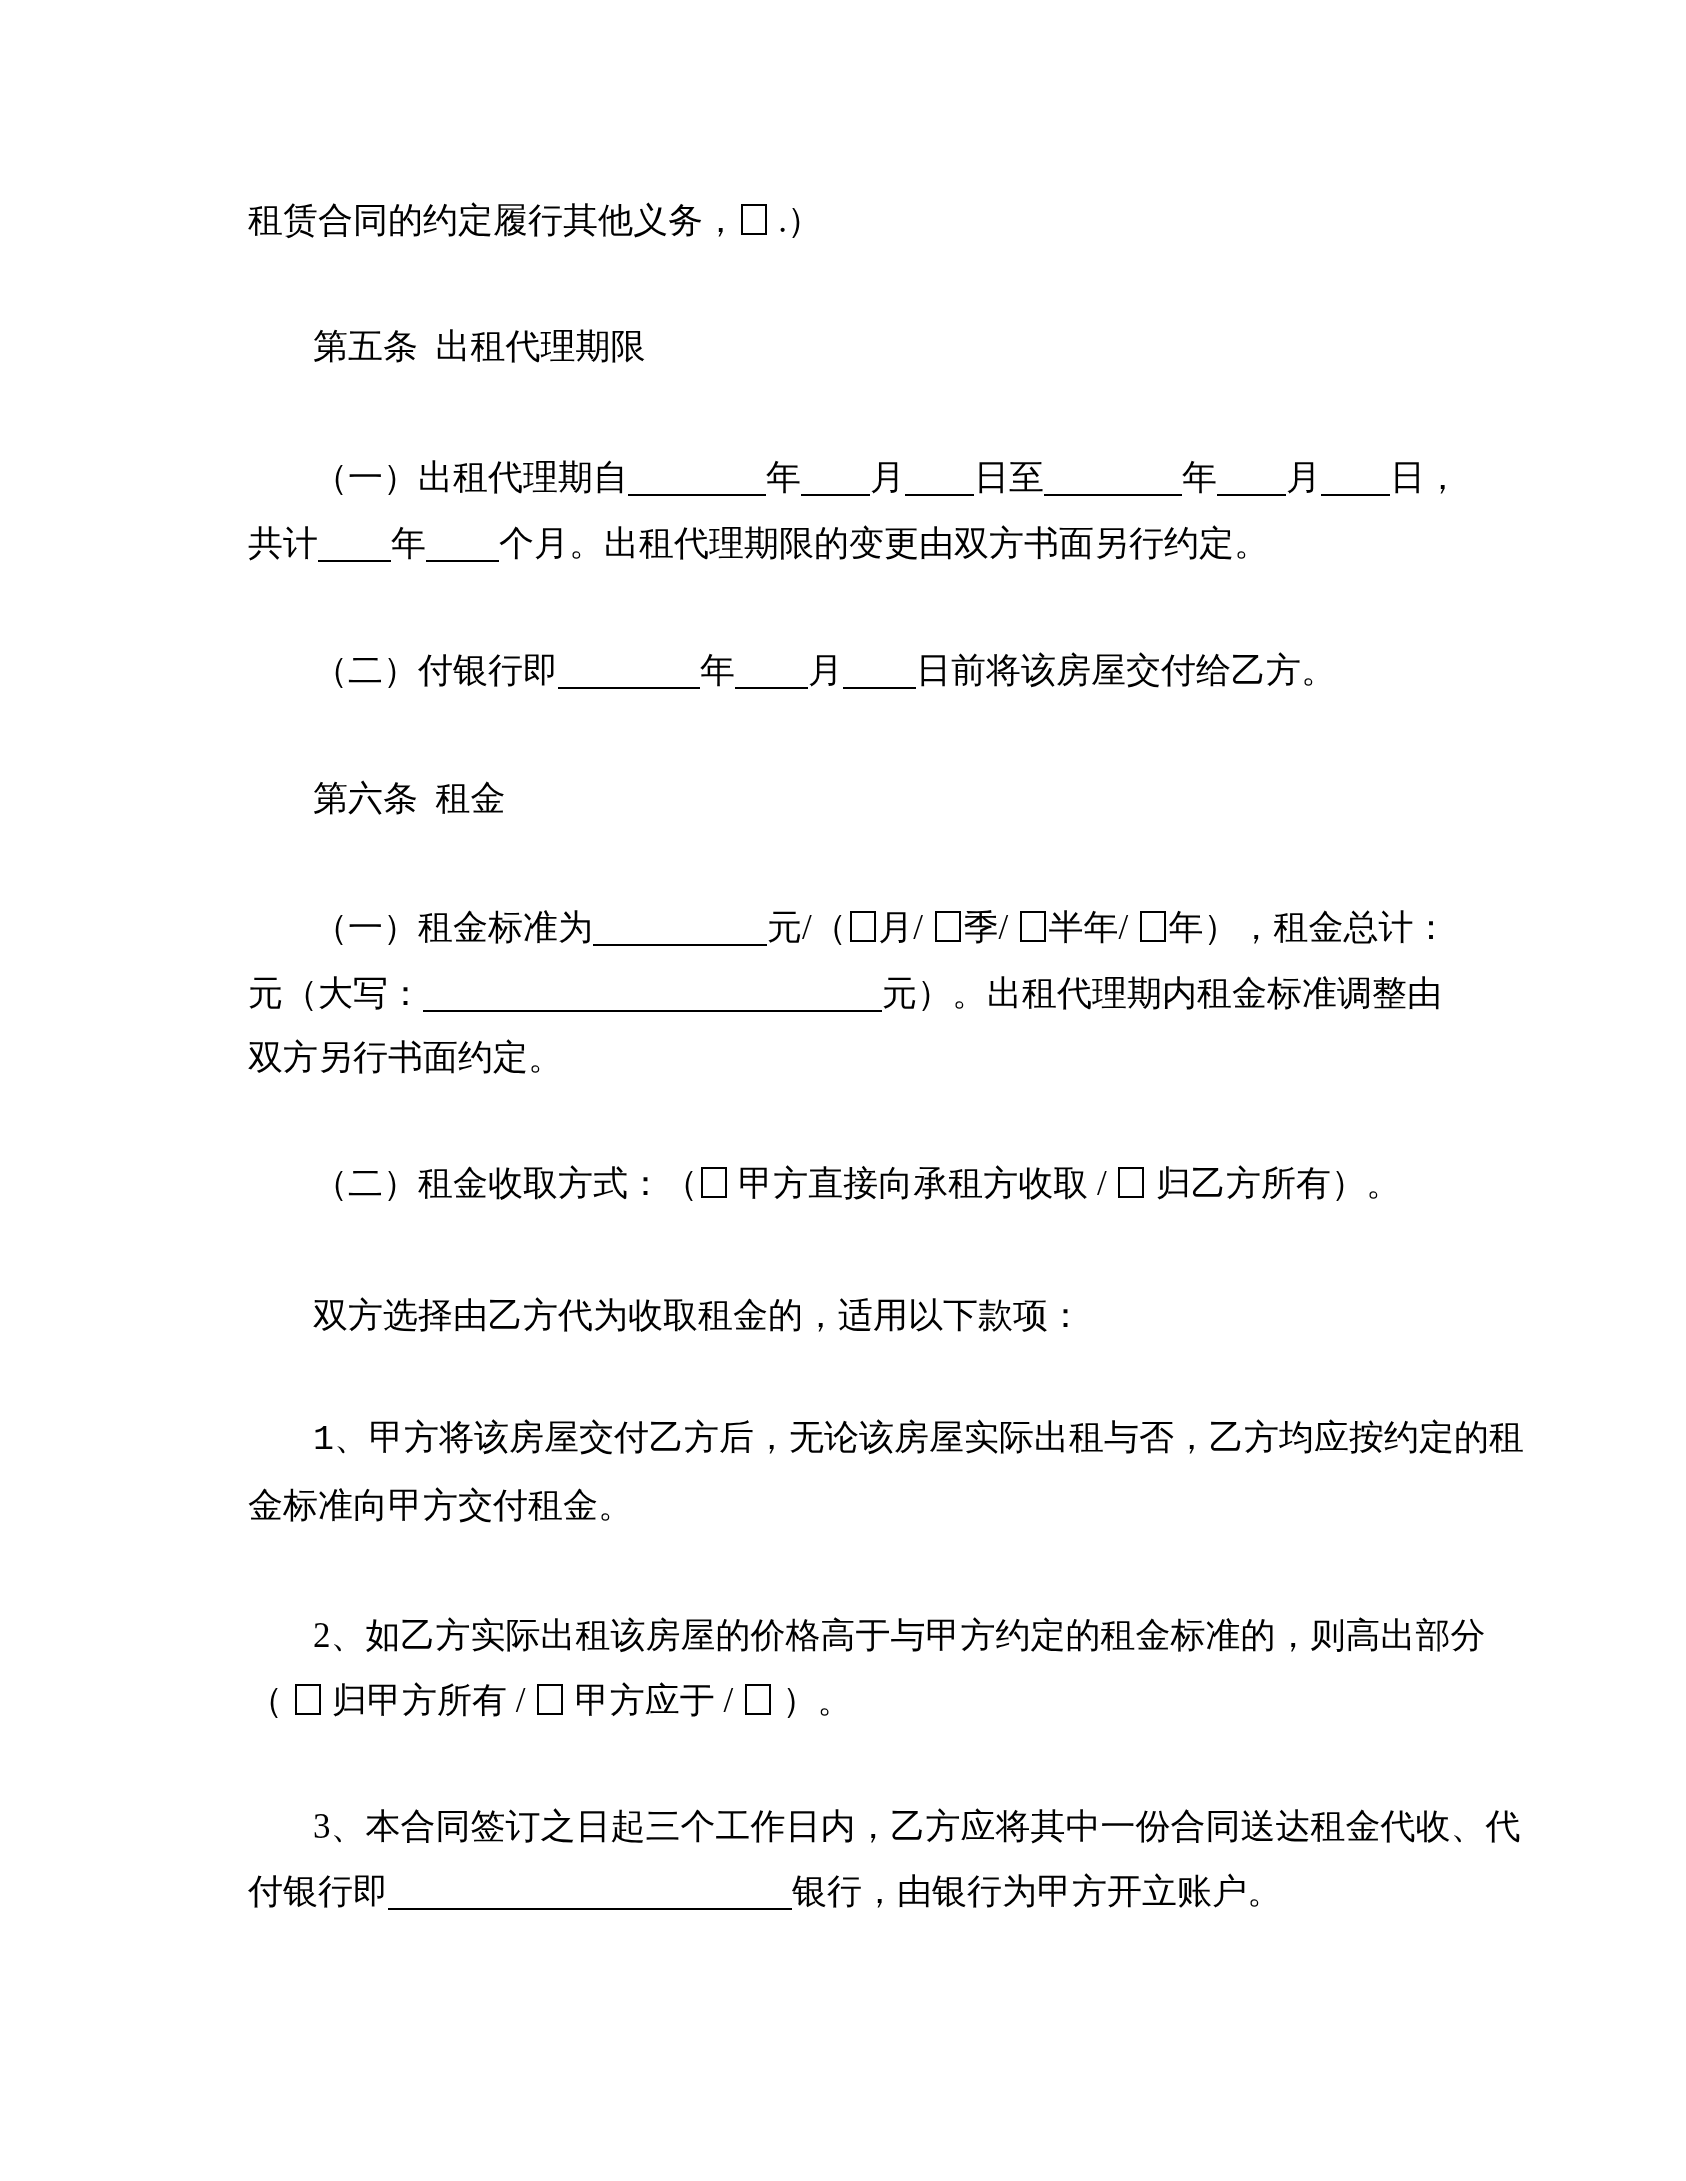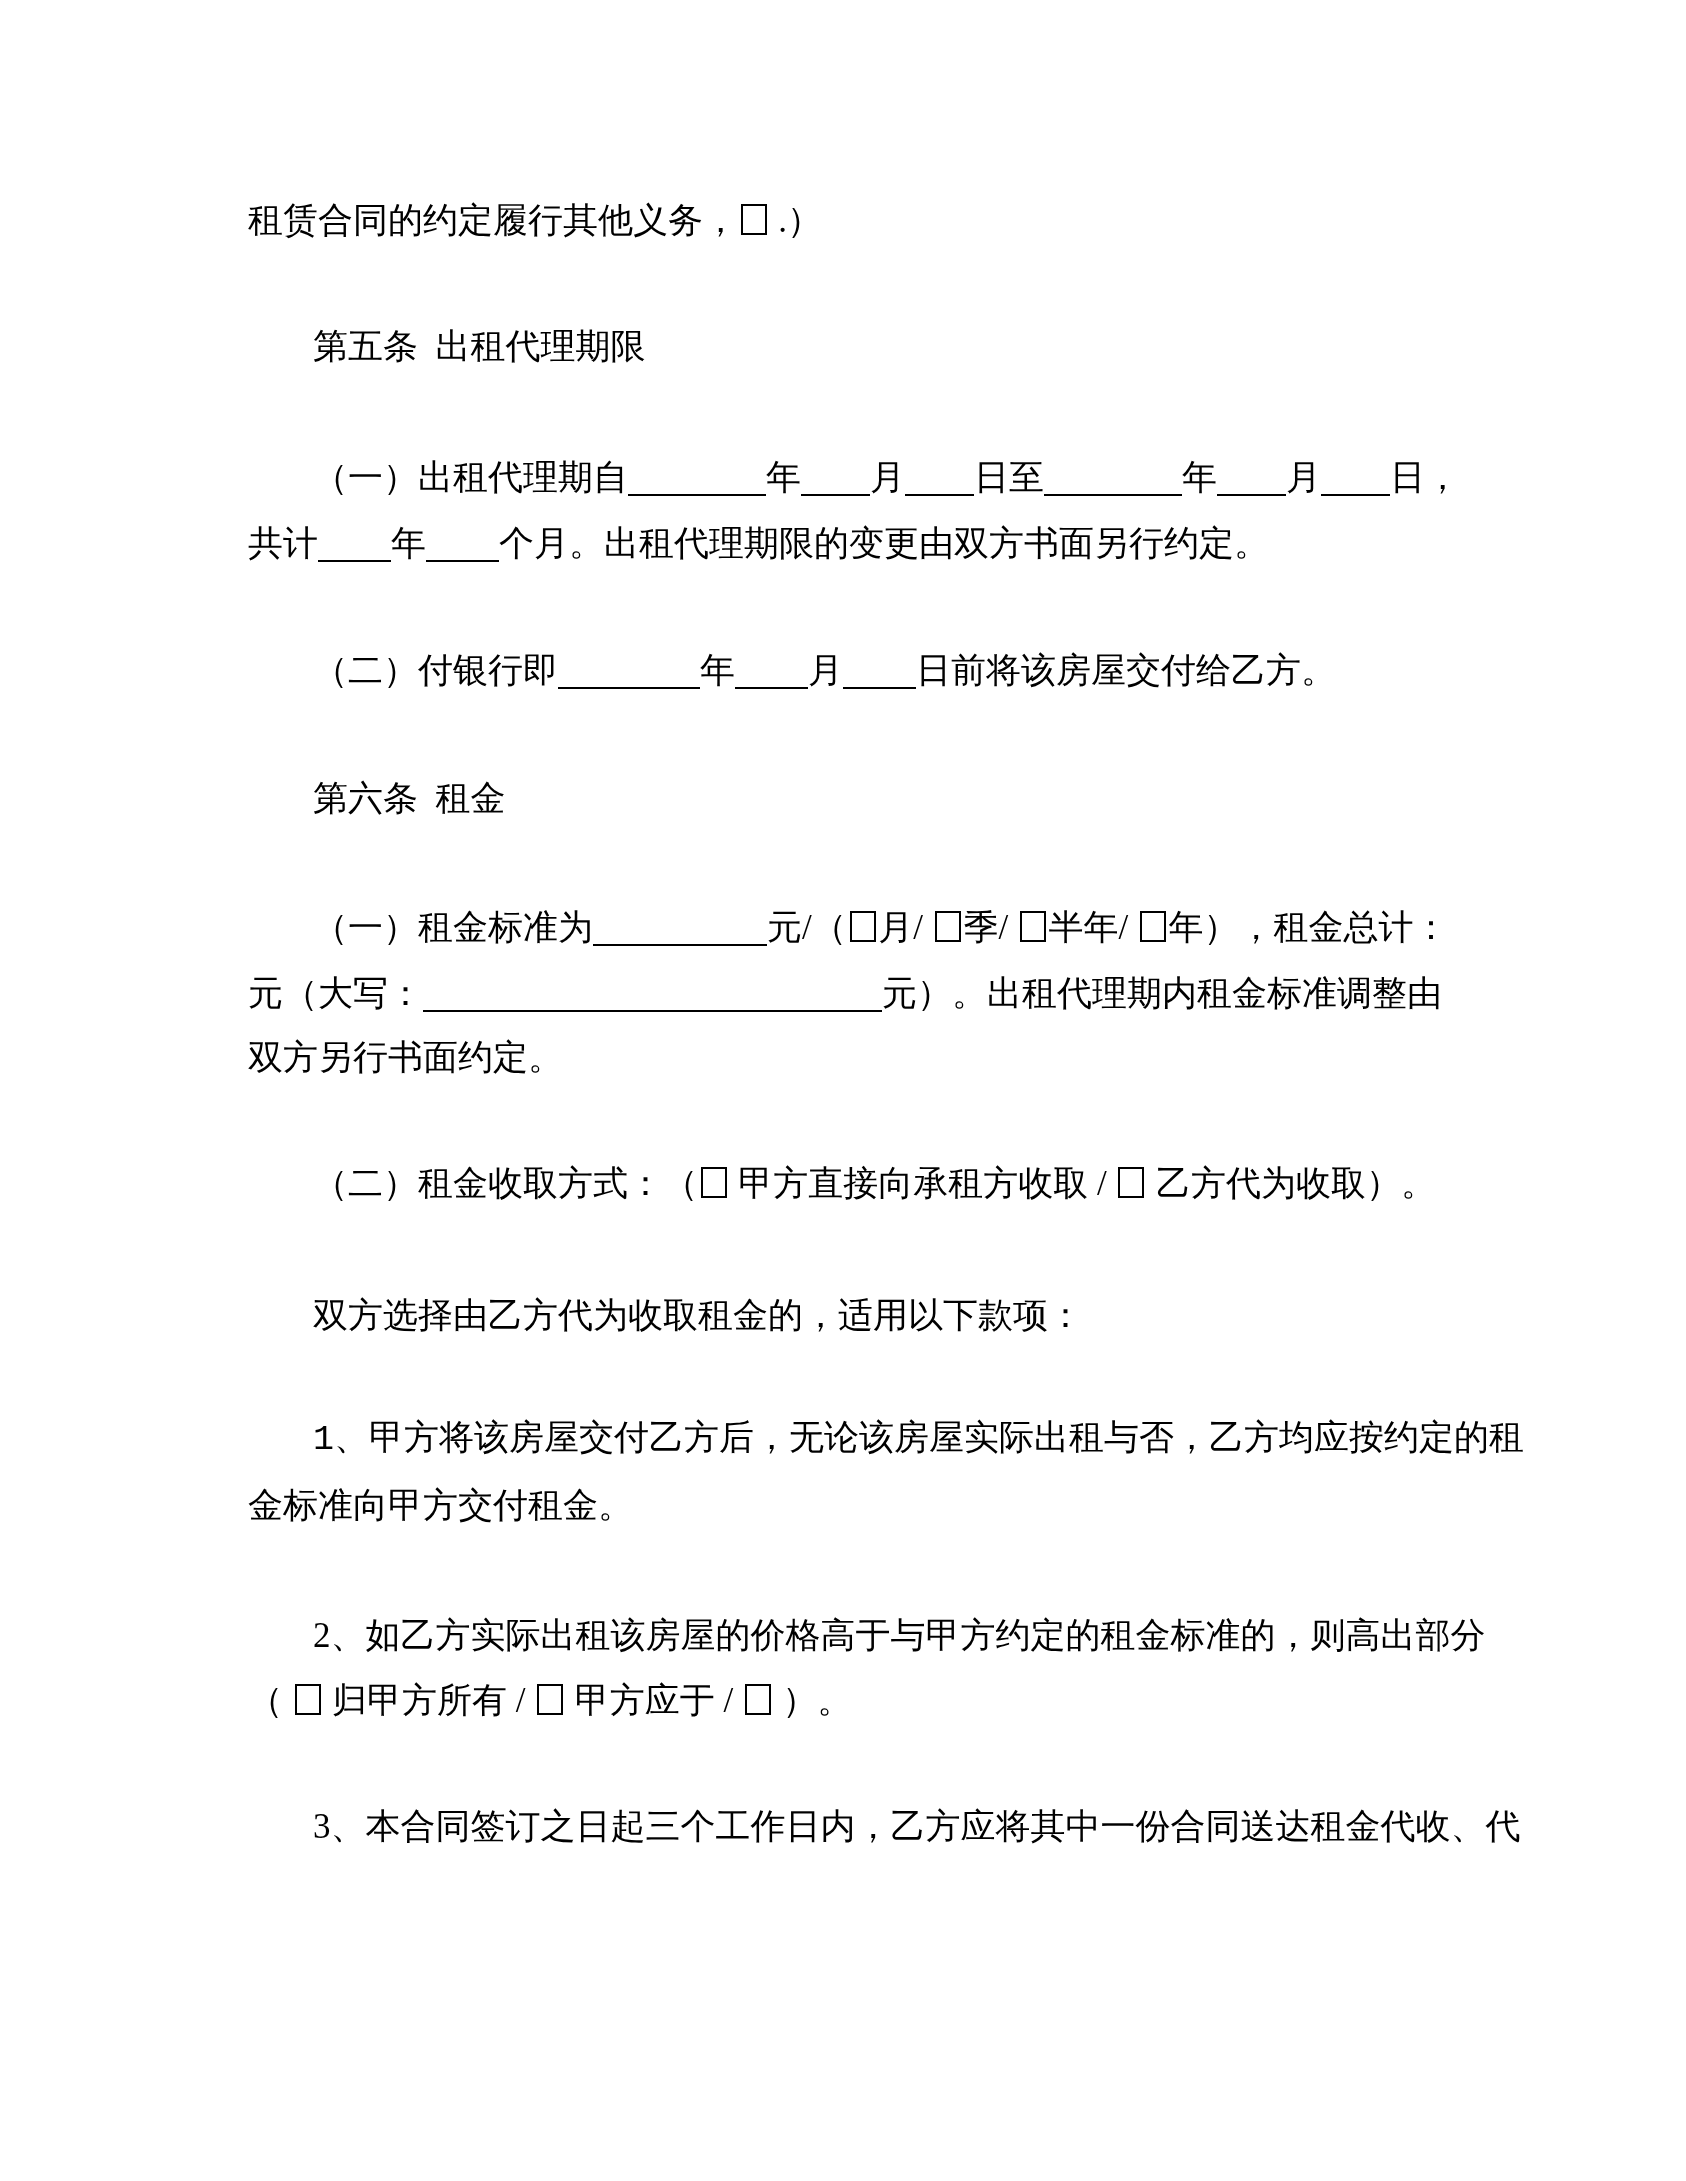--- a/index.html
+++ b/index.html
@@ -41,21 +41,22 @@
 <div class="page">
     <div class="line" style="left: 248px; top: 203px;"><span>租赁合同的约定履行其他义务，</span><span class="cbx"></span><span> .）</span></div>
     <div class="line" style="left: 313px; top: 329px;"><span>第五条  出租代理期限</span></div>
     <div class="line" style="left: 313px; top: 459px;"><span>（一）出租代理期自</span><span class="blank" style="width: 138px;"></span><span>年</span><span class="blank" style="width: 69px;"></span><span>月</span><span class="blank" style="width: 69px;"></span><span>日至</span><span class="blank" style="width: 138px;"></span><span>年</span><span class="blank" style="width: 69px;"></span><span>月</span><span class="blank" style="width: 69px;"></span><span>日，</span></div>
     <div class="line" style="left: 248px; top: 525px;"><span>共计</span><span class="blank" style="width: 73px;"></span><span>年</span><span class="blank" style="width: 73px;"></span><span>个月。出租代理期限的变更由双方书面另行约定。</span></div>
     <div class="line" style="left: 313px; top: 652px;"><span>（二）付银行即</span><span class="blank" style="width: 142px;"></span><span>年</span><span class="blank" style="width: 73px;"></span><span>月</span><span class="blank" style="width: 73px;"></span><span>日前将该房屋交付给乙方。</span></div>
     <div class="line" style="left: 313px; top: 781px;"><span>第六条  租金</span></div>
     <div class="line" style="left: 313px; top: 909px;"><span>（一）租金标准为</span><span class="blank" style="width: 174px;"></span><span>元/（</span><span class="cbx"></span><span>月/ </span><span class="cbx"></span><span>季/ </span><span class="cbx"></span><span>半年/ </span><span class="cbx"></span><span>年），租金总计：</span></div>
     <div class="line" style="left: 248px; top: 975px;"><span>元（大写：</span><span class="blank" style="width: 459px;"></span><span>元）。出租代理期内租金标准调整由</span></div>
     <div class="line" style="left: 248px; top: 1040px;"><span>双方另行书面约定。</span></div>
-    <div class="line" style="left: 313px; top: 1166px;"><span>（二）租金收取方式：（</span><span class="cbx"></span><span> 甲方直接向承租方收取 / </span><span class="cbx"></span><span> 乙方代为收取）。</span></div>
+    <div class="line" style="left: 313px; top: 1166px;"><span>（二）租金收取方式：（</span><span class="cbx"></span><span> 甲方直接向承租方收取 / </span><span class="cbx"></span><span> 归乙方所有）。</span></div>
     <div class="line" style="left: 313px; top: 1298px;"><span>双方选择由乙方代为收取租金的，适用以下款项：</span></div>
     <div class="line" style="left: 313px; top: 1423px; font-family: Liberation Mono, monospace;"><span>1、甲方将该房屋交付乙方后，无论该房屋实际出租与否，乙方均应按约定的租</span></div>
     <div class="line" style="left: 248px; top: 1488px;"><span>金标准向甲方交付租金。</span></div>
     <div class="line" style="left: 313px; top: 1618px;"><span>2、如乙方实际出租该房屋的价格高于与甲方约定的租金标准的，则高出部分</span></div>
     <div class="line" style="left: 248px; top: 1683px;"><span>（ </span><span class="cbx"></span><span> 归甲方所有 / </span><span class="cbx"></span><span> 甲方应于 / </span><span class="cbx"></span><span> ）。</span></div>
     <div class="line" style="left: 313px; top: 1809px; text-align: right;"><span>3、本合同签订之日起三个工作日内，乙方应将其中一份合同送达租金代收、代</span></div>
+    <div class="line" style="left: 248px; top: 1873px;"><span>付银行即</span><span class="blank" style="width: 404px;"></span><span>银行，由银行为甲方开立账户。</span></div>
   </div>
 
 
 </body></html>

